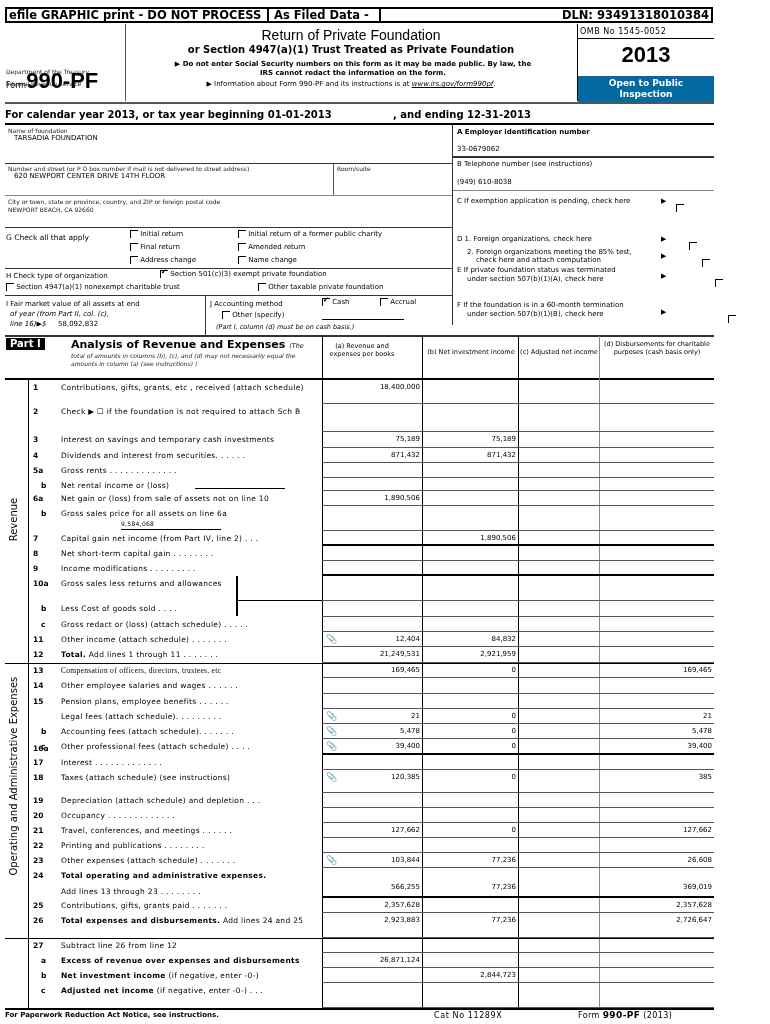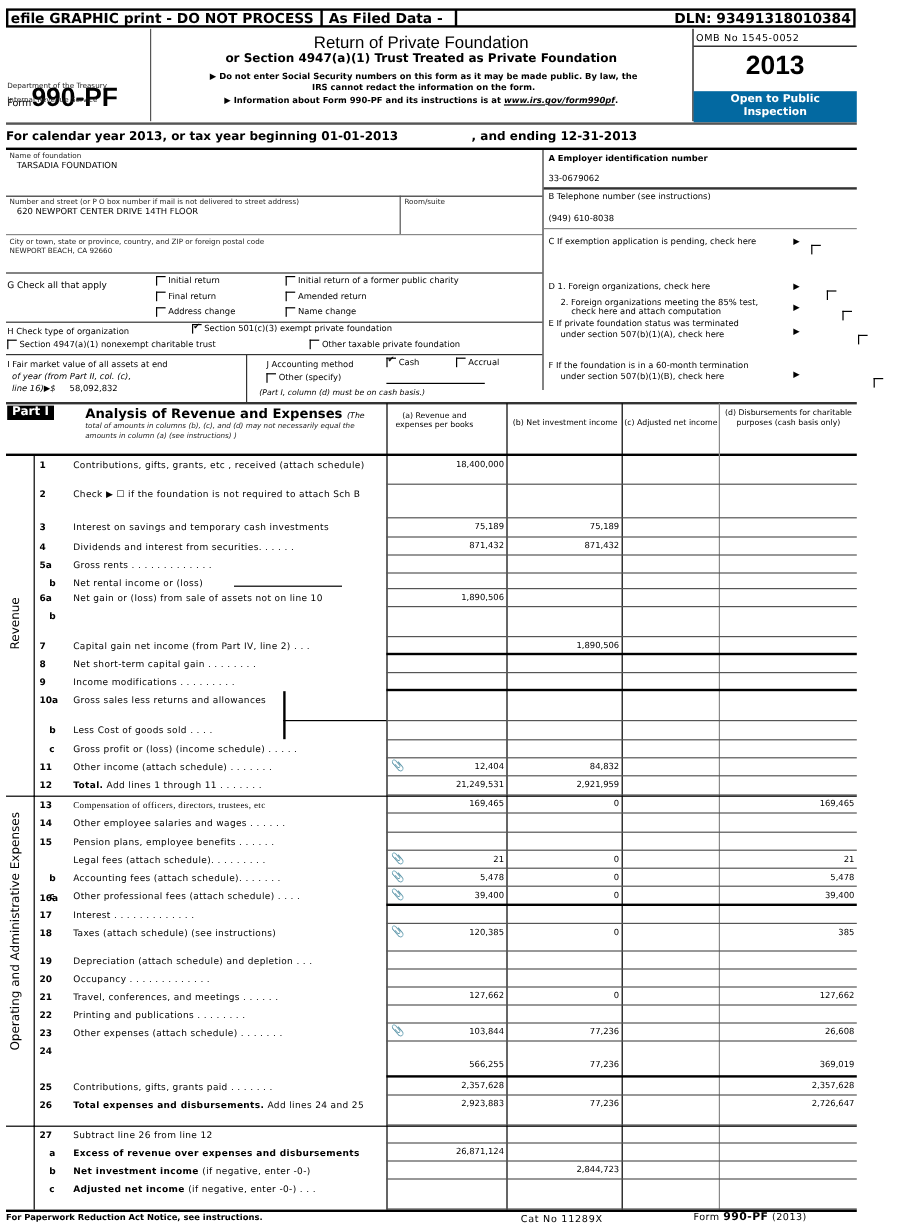--- a/index.html
+++ b/index.html
@@ -39,21 +39,21 @@
 </div>
 <div class="abs tiny" style="left:6px; top:68px;">Department of the Treasury</div>
 <div class="abs tiny" style="left:6px; top:80px;">Internal Revenue Service</div>
 <div class="abs vline" style="left:125px; top:24px; height:77px; background:#555;"></div>
 
 
 <div class="abs" style="left:126px; top:27px; width:450px; text-align:center; font-family:'Liberation Sans',sans-serif; font-size:14px;">Return of Private Foundation</div>
 <div class="abs" style="left:126px; top:44px; width:450px; text-align:center; font-size:10px; font-weight:bold;">or Section 4947(a)(1) Trust Treated as Private Foundation</div>
 <div class="abs" style="left:128px; top:60px; width:450px; text-align:center; font-size:7px; font-weight:bold;">▶  Do not enter Social Security numbers on this form as it may be made public. By law, the</div>
 <div class="abs" style="left:128px; top:69px; width:450px; text-align:center; font-size:7px; font-weight:bold;">IRS cannot redact the information on the form.</div>
-<div class="abs" style="left:126px; top:80px; width:450px; text-align:center; font-size:7px; font-weight:bold;">
+<div class="abs" style="left:126px; top:80px; width:450px; text-align:center; font-size:7px; font-weight:normal;">
   <span>▶ Information about Form 990-PF and its instructions is at </span><a style="color:#000; font-style:italic; text-decoration:underline;">www.irs.gov/form990pf</a><span>.</span>
 </div>
 
 
 <div class="abs vline" style="left:577px; top:24px; height:77px;"></div>
 <div class="abs" style="left:580px; top:27px; font-size:8px; letter-spacing:0.5px;">OMB No 1545-0052</div>
 <div class="abs" style="left:578px; top:38px; width:136px; height:1px; background:#000;"></div>
 <div class="abs" style="left:578px; top:42px; width:136px; text-align:center; font-size:22px; font-weight:bold; font-family:'Liberation Sans',sans-serif;">2013</div>
 <div class="abs" style="left:578px; top:76px; width:136px; height:26px; background:#0369a1; color:#fff; text-align:center; font-size:9px; font-weight:bold; padding-top:2px; line-height:11px;">
   <div>Open to Public</div>
@@ -111,21 +111,21 @@
 <div class="abs" style="left:5px; top:295px; width:447px; height:1px; background:#333;"></div>
 
 
 <div class="abs small" style="left:6px; top:300px;">I Fair market value of all assets at end</div>
 <div class="abs small" style="left:10px; top:310px; font-style:italic;">of year (from Part II, col. (c),</div>
 <div class="abs small" style="left:10px; top:320px; font-style:italic;">line 16)▶$</div>
 <div class="abs small" style="left:58px; top:320px;">58,092,832</div>
 <div class="abs vline" style="left:205px; top:295px; height:40px; background:#333;"></div>
 
 
-<div class="abs small" style="left:210px; top:300px;margin-left:12px;">J Accounting method</div>
+<div class="abs small" style="left:210px; top:300px;">J Accounting method</div>
 <div class="abs small" style="left:322px; top:298px;"><span class="cb checked"></span> <span>Cash</span></div>
 <div class="abs small" style="left:380px; top:298px;"><span class="cb"></span> <span>Accrual</span></div>
 <div class="abs small" style="left:222px; top:311px;"><span class="cb"></span> <span>Other (specify)</span></div>
 <div class="abs" style="left:322px; top:319px; width:82px; height:1px; background:#000;"></div>
 <div class="abs small" style="left:216px; top:323px; font-style:italic; font-size:6.5px;">(Part I, column (d) must be on cash basis.)</div>
 
 
 <div class="abs small" style="left:457px; top:235px;">D 1. Foreign organizations, check here</div>
 <div class="abs small" style="left:661px; top:235px;">▶</div>
 <span class="abs cb" style="left:676px; top:235px;"></span>
@@ -229,20 +229,21 @@
       <div class="ln" style="top: 3px;">6a</div>
       <div class="lt" style="top: 3px; font-size: 7.5px; letter-spacing: 0.3px;">Net gain or (loss) from sale of assets not on line 10</div>
       <div class="val" style="left: 294px; width: 98px; top: 3px;">1,890,506</div>
       <div class="val" style="left: 394px; width: 94px; top: 3px;"></div>
       <div class="val" style="left: 490px; width: 79px; top: 3px;"></div>
       <div class="val" style="left: 571px; width: 113px; top: 3px;"></div>
       <div class="hline" style="left: 294px; width: 392px; bottom: 0px;"></div>
     </div>
     <div class="abs" style="left: 28px; top: 506px; width: 686px; height: 25px;">
       <div class="ln" style="top: 3px; left: 13px;">b</div>
+      <div class="lt" style="top: 3px; font-size: 7.5px; letter-spacing: 0.3px;">Gross sales price for all assets on line 6a<div style="font-size: 6px; margin-left: 60px; border-bottom: 1px solid rgb(0, 0, 0); width: 100px;">9,584,068</div></div>
       <div class="val" style="left: 294px; width: 98px; top: 3px;"></div>
       <div class="val" style="left: 394px; width: 94px; top: 3px;"></div>
       <div class="val" style="left: 490px; width: 79px; top: 3px;"></div>
       <div class="val" style="left: 571px; width: 113px; top: 3px;"></div>
       <div class="hline" style="left: 294px; width: 392px; bottom: 0px;"></div>
     </div>
     <div class="abs" style="left: 28px; top: 531px; width: 686px; height: 15px;">
       <div class="ln" style="top: 3px;">7</div>
       <div class="lt" style="top: 3px; font-size: 7.5px; letter-spacing: 0.3px;">Capital gain net income (from Part IV, line 2) . . .</div>
       <div class="val" style="left: 294px; width: 98px; top: 3px;"></div>
@@ -282,21 +283,21 @@
       <div class="ln" style="top: 3px; left: 13px;">b</div>
       <div class="lt" style="top: 3px; font-size: 7.5px; letter-spacing: 0.3px;">Less  Cost of goods sold . . . .</div>
       <div class="val" style="left: 294px; width: 98px; top: 3px;"></div>
       <div class="val" style="left: 394px; width: 94px; top: 3px;"></div>
       <div class="val" style="left: 490px; width: 79px; top: 3px;"></div>
       <div class="val" style="left: 571px; width: 113px; top: 3px;"></div>
       <div class="hline" style="left: 294px; width: 392px; bottom: 0px;"></div>
     </div>
     <div class="abs" style="left: 28px; top: 617px; width: 686px; height: 15px;">
       <div class="ln" style="top: 3px; left: 13px;">c</div>
-      <div class="lt" style="top: 3px; font-size: 7.5px; letter-spacing: 0.3px;">Gross profit or (loss) (income schedule) . . . . .</div>
+      <div class="lt" style="top: 3px; font-size: 7.5px; letter-spacing: 0.3px;">Gross redact or (loss) (attach schedule) . . . . .</div>
       <div class="val" style="left: 294px; width: 98px; top: 3px;"></div>
       <div class="val" style="left: 394px; width: 94px; top: 3px;"></div>
       <div class="val" style="left: 490px; width: 79px; top: 3px;"></div>
       <div class="val" style="left: 571px; width: 113px; top: 3px;"></div>
       <div class="hline" style="left: 294px; width: 392px; bottom: 0px;"></div>
     </div>
     <div class="abs" style="left: 28px; top: 632px; width: 686px; height: 15px;">
       <div class="ln" style="top: 3px;">11</div>
       <div class="lt" style="top: 3px; font-size: 7.5px; letter-spacing: 0.3px;">Other income (attach schedule) . . . . . . .</div>
       <div class="val" style="left: 294px; width: 98px; top: 3px;">12,404</div>
@@ -432,20 +433,21 @@
       <div class="lt" style="top: 3px; font-size: 7.5px; letter-spacing: 0.3px;">Other expenses (attach schedule) . . . . . . .</div>
       <div class="val" style="left: 294px; width: 98px; top: 3px;">103,844</div>
       <div class="val" style="left: 394px; width: 94px; top: 3px;">77,236</div>
       <div class="val" style="left: 490px; width: 79px; top: 3px;"></div>
       <div class="val" style="left: 571px; width: 113px; top: 3px;">26,608</div>
       <div class="icon-sched" style="left: 298px; top: 2px; font-size: 9px;">📎</div>
       <div class="hline" style="left: 294px; width: 392px; bottom: 0px;"></div>
     </div>
     <div class="abs" style="left: 28px; top: 868px; width: 686px; height: 30px;">
       <div class="ln" style="top: 3px;">24</div>
+      <div class="lt" style="top: 3px; font-size: 7.5px; letter-spacing: 0.3px; font-weight: bold;">Total operating and administrative expenses.<div style="margin-top: 6px; font-weight: normal;">Add lines 13 through 23 . . . . . . . .</div></div>
       <div class="val" style="left: 294px; width: 98px; top: 15px;">566,255</div>
       <div class="val" style="left: 394px; width: 94px; top: 15px;">77,236</div>
       <div class="val" style="left: 490px; width: 79px; top: 15px;"></div>
       <div class="val" style="left: 571px; width: 113px; top: 15px;">369,019</div>
       <div class="hline" style="left: 294px; width: 392px; bottom: 0px; height: 2px; background: rgb(0, 0, 0);"></div>
     </div>
     <div class="abs" style="left: 28px; top: 898px; width: 686px; height: 15px;">
       <div class="ln" style="top: 3px;">25</div>
       <div class="lt" style="top: 3px; font-size: 7.5px; letter-spacing: 0.3px;">Contributions, gifts, grants paid . . . . . . .</div>
       <div class="val" style="left: 294px; width: 98px; top: 3px;">2,357,628</div>

